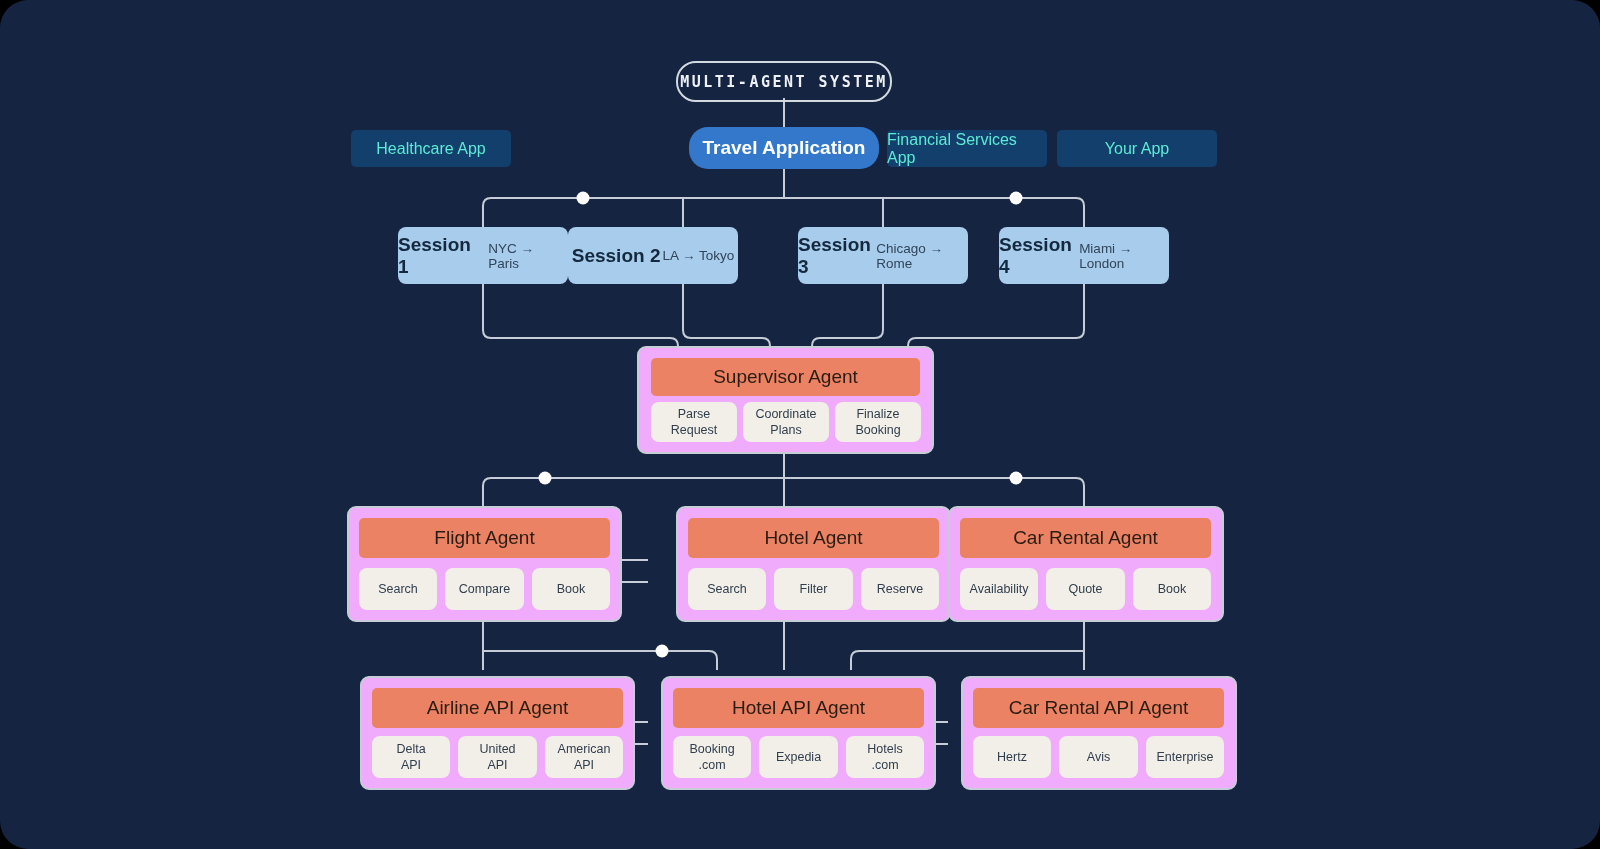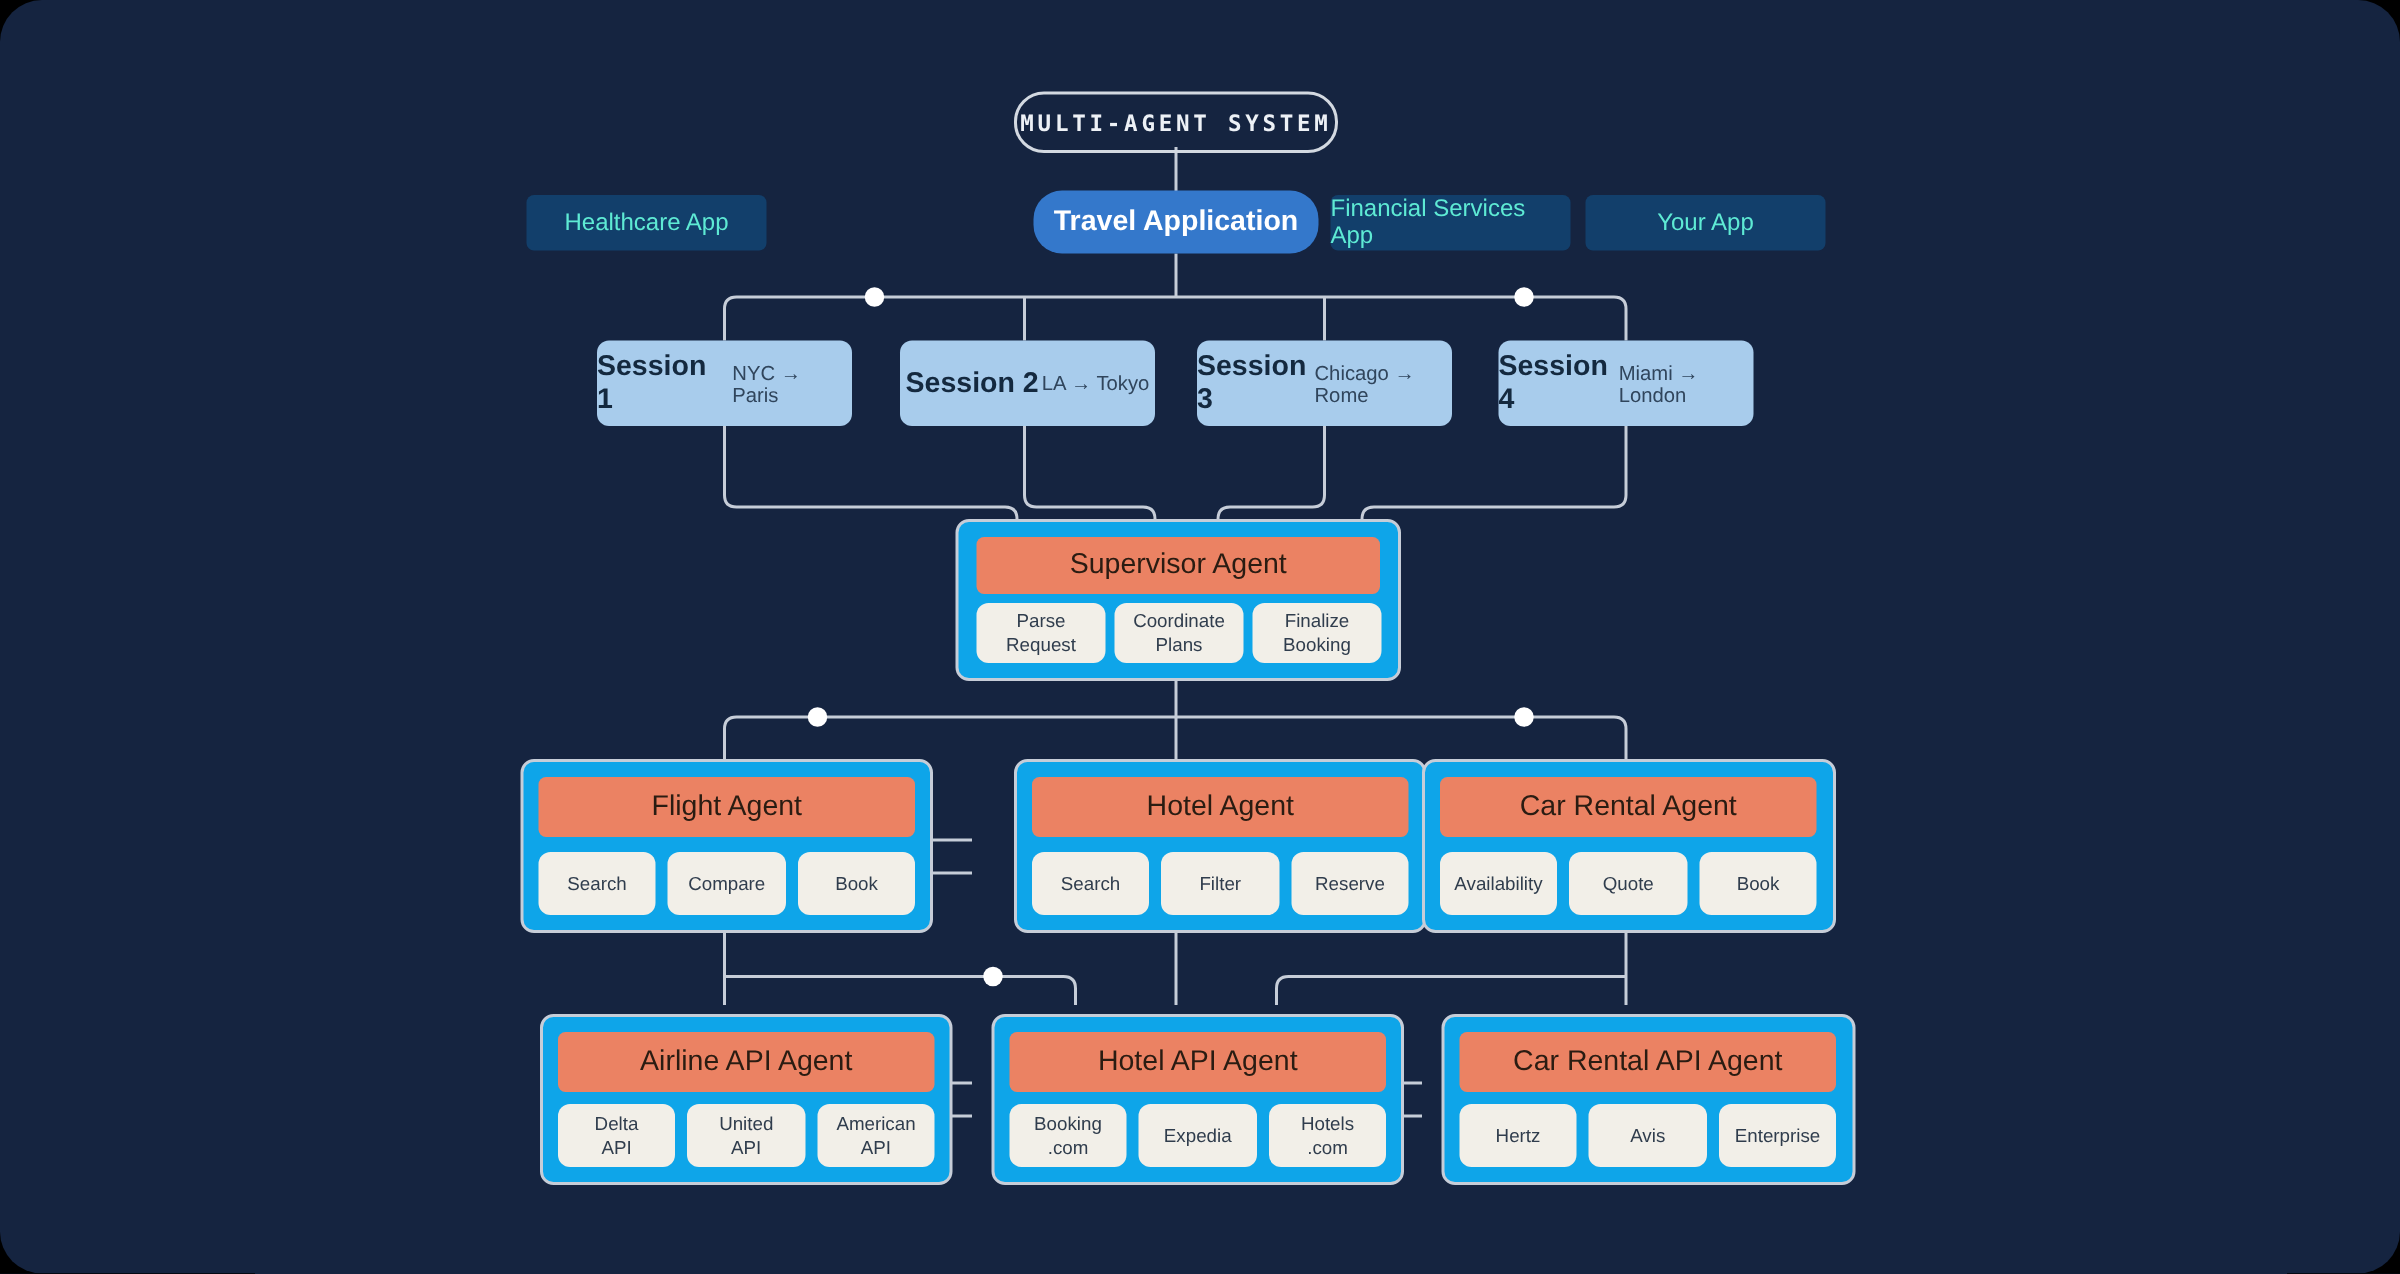--- a/index.html
+++ b/index.html
@@ -12,21 +12,21 @@
         color:#EDF1F6;font-family:"DejaVu Sans Mono",monospace;font-weight:bold;
         font-size:15px;letter-spacing:2.5px;}
   .chip{position:absolute;top:130px;height:37px;background:#123F6B;border-radius:5px;
         display:flex;align-items:center;justify-content:center;color:#5eead4;font-size:16px;cursor:pointer;}
   .chip.active{top:127px;height:42px;background:#3478CB;border-radius:19px;
         font-size:19px;font-weight:bold;color:#FFFFFF;}
   .session{position:absolute;top:227px;width:170px;height:57px;background:#A8CCEC;border-radius:8px;
         display:flex;flex-direction:row;align-items:center;justify-content:center;gap:2px;}
   .session .t{font-size:19px;font-weight:600;color:#14293F;}
   .session .r{font-size:13.5px;color:#30455C;}
-  .panel{position:absolute;border:2px solid #C6CDD8;border-radius:9px;background:#0ea5e9;}
+  .panel{position:absolute;border:2px solid #C6CDD8;border-radius:9px;background:#f0abfc;}
   .hdr{position:absolute;background:#EB8263;border-radius:5px;
         display:flex;align-items:center;justify-content:center;
         font-size:19px;color:#2A1C12;font-weight:500;}
   .task{position:absolute;background:#F2EFE8;border-radius:8px;
         display:flex;align-items:center;justify-content:center;text-align:center;
         font-size:12.5px;color:#303D4D;line-height:1.3;white-space:pre-line;}
   
   #sup{left:637px;top:346px;width:293px;height:104px;}
   #sup .hdr{left:12px;top:10px;width:269px;height:38px;}
   #sup .task{top:54px;width:86px;height:40px;}
@@ -92,21 +92,21 @@
 
   <div class="chip" style="left:351px;width:160px;">Healthcare App</div>
   <div class="chip active" style="left:689px;width:190px;">Travel Application</div>
   <div class="chip" style="left:887px;width:160px;">Financial Services App</div>
   <div class="chip" style="left:1057px;width:160px;">Your App</div>
 
   <div class="session" style="left:398px;">
     <div class="t">Session 1</div>
     <div class="r">NYC → Paris</div>
   </div>
-  <div class="session" style="left:600px;">
+  <div class="session" style="left:568px;">
     <div class="t">Session 2</div>
     <div class="r">LA → Tokyo</div>
   </div>
   <div class="session" style="left:798px;">
     <div class="t">Session 3</div>
     <div class="r">Chicago → Rome</div>
   </div>
   <div class="session" style="left:999px;">
     <div class="t">Session 4</div>
     <div class="r">Miami → London</div>

